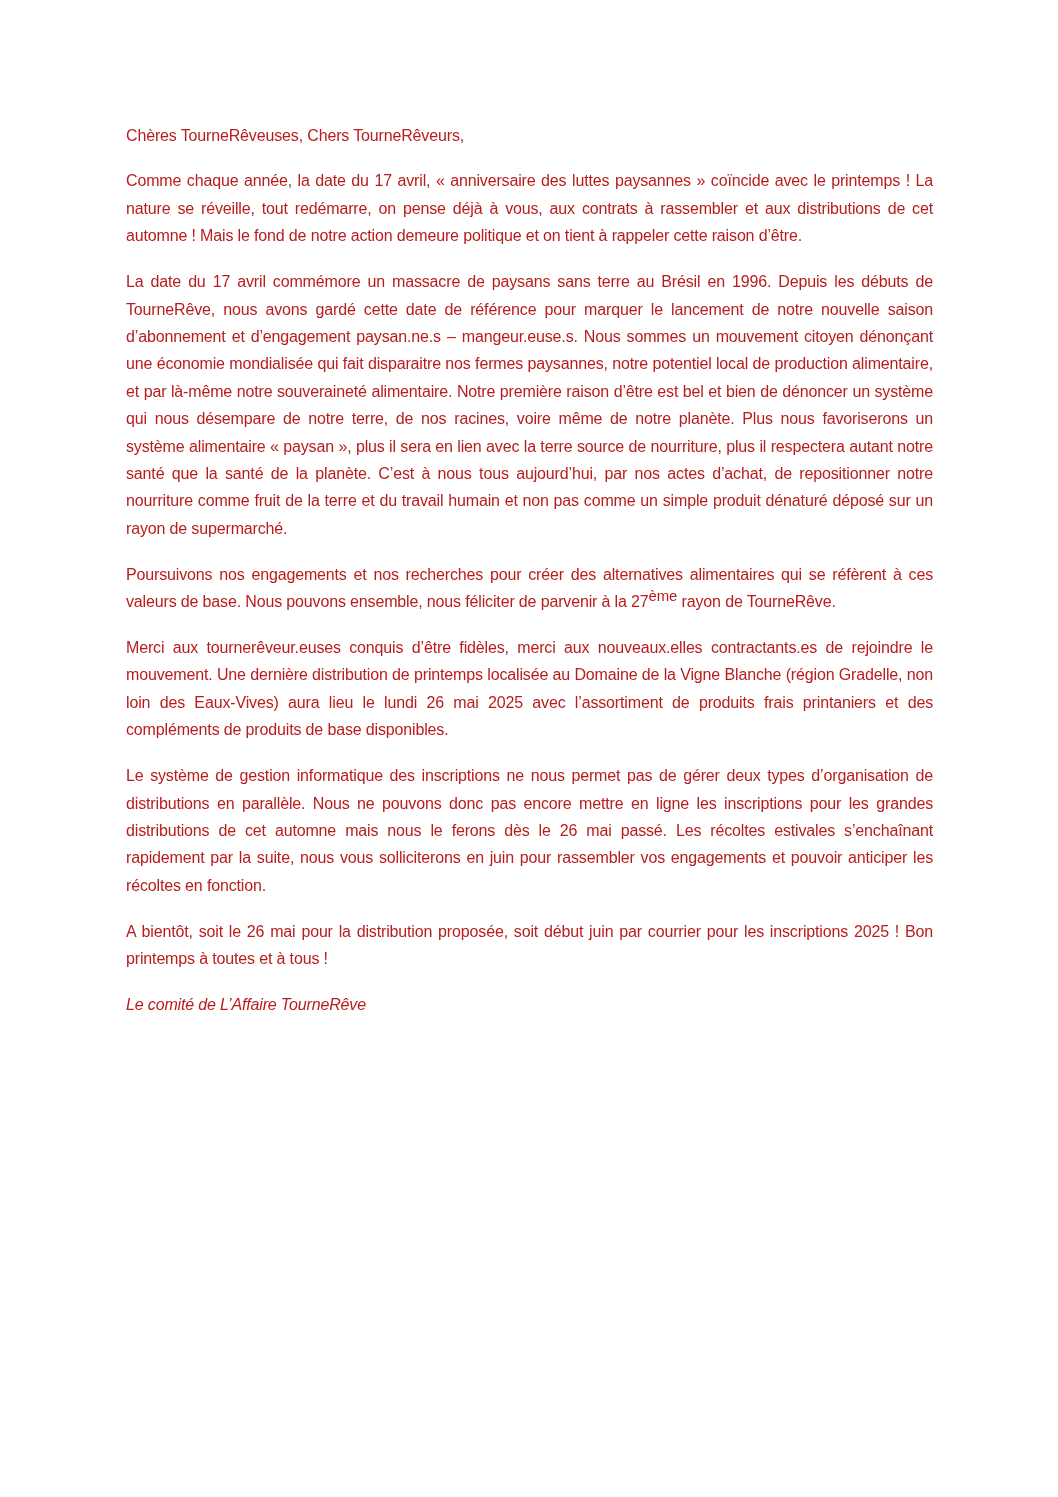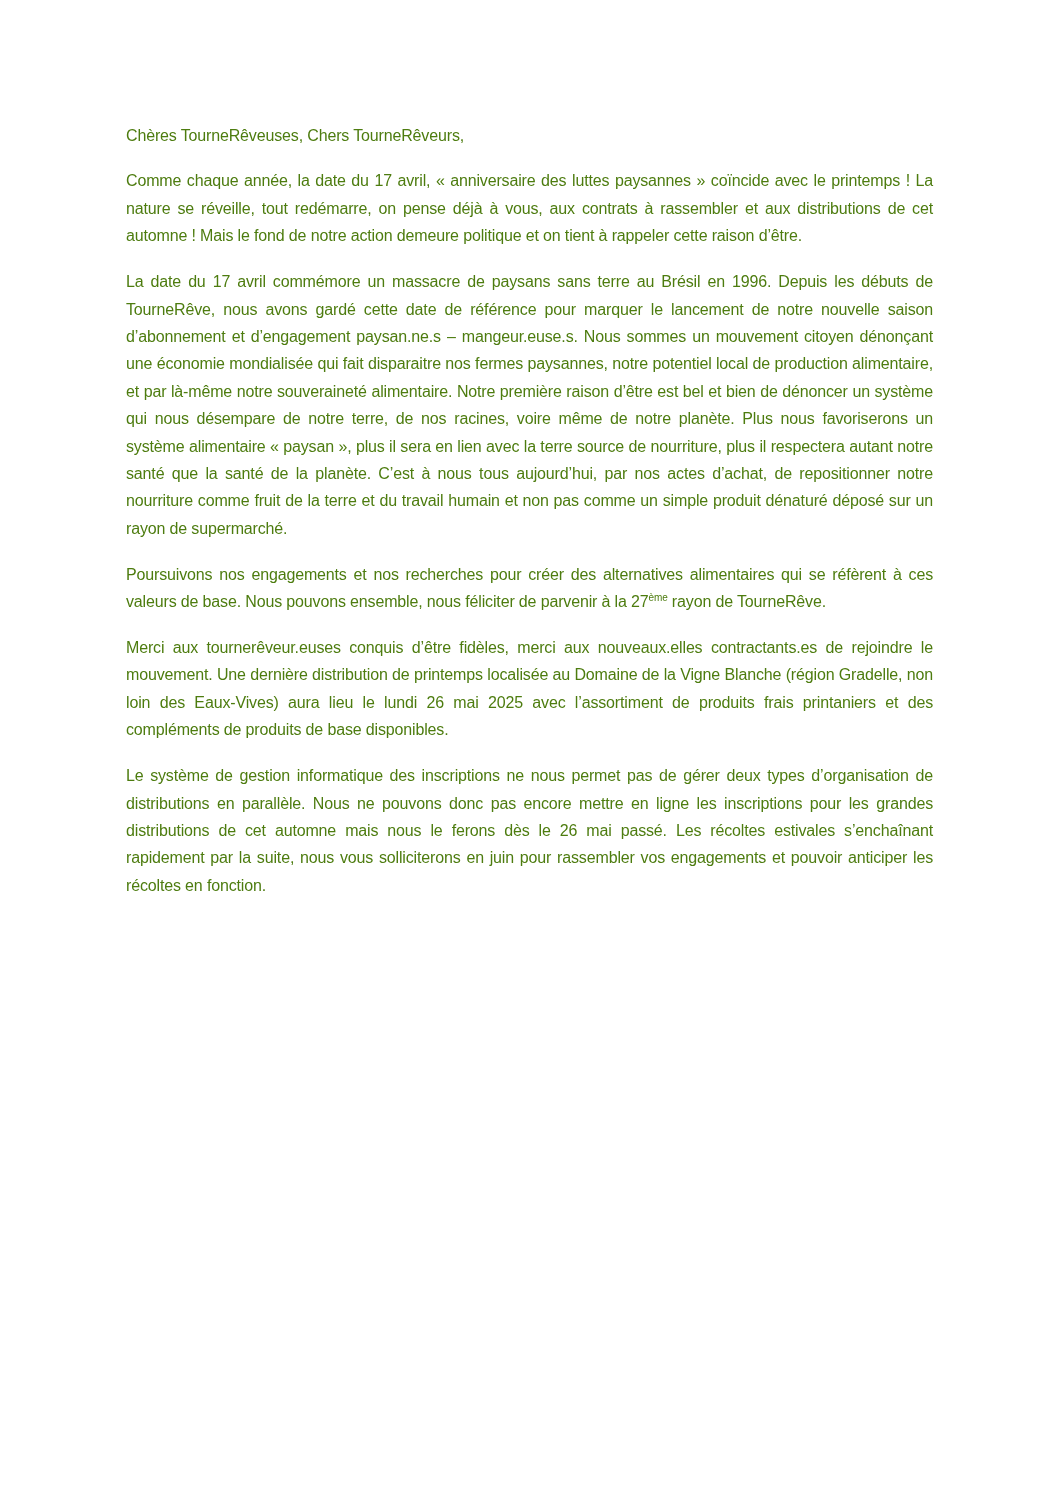--- a/index.html
+++ b/index.html
@@ -5,31 +5,33 @@
   html, body { margin: 0; padding: 0; background: #ffffff; }
   body { width: 1058px; height: 1497px; position: relative; overflow: hidden; }
   .page {
     position: absolute;
     left: 126px;
     top: 122px;
     width: 807px;
     font-family: "Liberation Sans", sans-serif;
     font-size: 16px;
     line-height: 27.4px;
-    color: #4d7c0f;
+    color: #b91c1c;
     letter-spacing: -0.15px;
   }
   .page p { margin: 0 0 18.5px 0; text-align: justify; }
   .page p.salutation { text-align: left; margin-bottom: 18px; }
   .page p.signature { font-style: italic; text-align: left; }
-  sup { font-size: 10px; line-height: 0; vertical-align: super; }
+  sup { font-size: 15px; line-height: 0; vertical-align: super; }
 </style>
 </head>
 <body>
 
 <div class="page">
   <p class="salutation">Chères TourneRêveuses, Chers TourneRêveurs,</p>
   <p>Comme chaque année, la date du 17 avril, « anniversaire des luttes paysannes » coïncide avec le printemps ! La nature se réveille, tout redémarre, on pense déjà à vous, aux contrats à rassembler et aux distributions de cet automne ! Mais le fond de notre action demeure politique et on tient à rappeler cette raison d’être.</p>
   <p>La date du 17 avril commémore un massacre de paysans sans terre au Brésil en 1996. Depuis les débuts de TourneRêve, nous avons gardé cette date de référence pour marquer le lancement de notre nouvelle saison d’abonnement et d’engagement paysan.ne.s – mangeur.euse.s. Nous sommes un mouvement citoyen dénonçant une économie mondialisée qui fait disparaitre nos fermes paysannes, notre potentiel local de production alimentaire, et par là-même notre souveraineté alimentaire. Notre première raison d’être est bel et bien de dénoncer un système qui nous désempare de notre terre, de nos racines, voire même de notre planète. Plus nous favoriserons un système alimentaire « paysan », plus il sera en lien avec la terre source de nourriture, plus il respectera autant notre santé que la santé de la planète. C’est à nous tous aujourd’hui, par nos actes d’achat, de repositionner notre nourriture comme fruit de la terre et du travail humain et non pas comme un simple produit dénaturé déposé sur un rayon de supermarché.</p>
   <p><span>Poursuivons nos engagements et nos recherches pour créer des alternatives alimentaires qui se réfèrent à ces valeurs de base. Nous pouvons ensemble, nous féliciter de parvenir à la 27</span><sup>ème</sup><span> rayon de TourneRêve.</span></p>
   <p>Merci aux tournerêveur.euses conquis d’être fidèles, merci aux nouveaux.elles contractants.es de rejoindre le mouvement. Une dernière distribution de printemps localisée au Domaine de la Vigne Blanche (région Gradelle, non loin des Eaux-Vives) aura lieu le lundi 26 mai 2025 avec l’assortiment de produits frais printaniers et des compléments de produits de base disponibles.</p>
   <p>Le système de gestion informatique des inscriptions ne nous permet pas de gérer deux types d’organisation de distributions en parallèle. Nous ne pouvons donc pas encore mettre en ligne les inscriptions pour les grandes distributions de cet automne mais nous le ferons dès le 26 mai passé. Les récoltes estivales s’enchaînant rapidement par la suite, nous vous solliciterons en juin pour rassembler vos engagements et pouvoir anticiper les récoltes en fonction.</p>
+  <p>A bientôt, soit le 26 mai pour la distribution proposée, soit début juin par courrier pour les inscriptions 2025 ! Bon printemps à toutes et à tous !</p>
+  <p class="signature">Le comité de L’Affaire TourneRêve</p>
 </div>
 
 </body></html>

